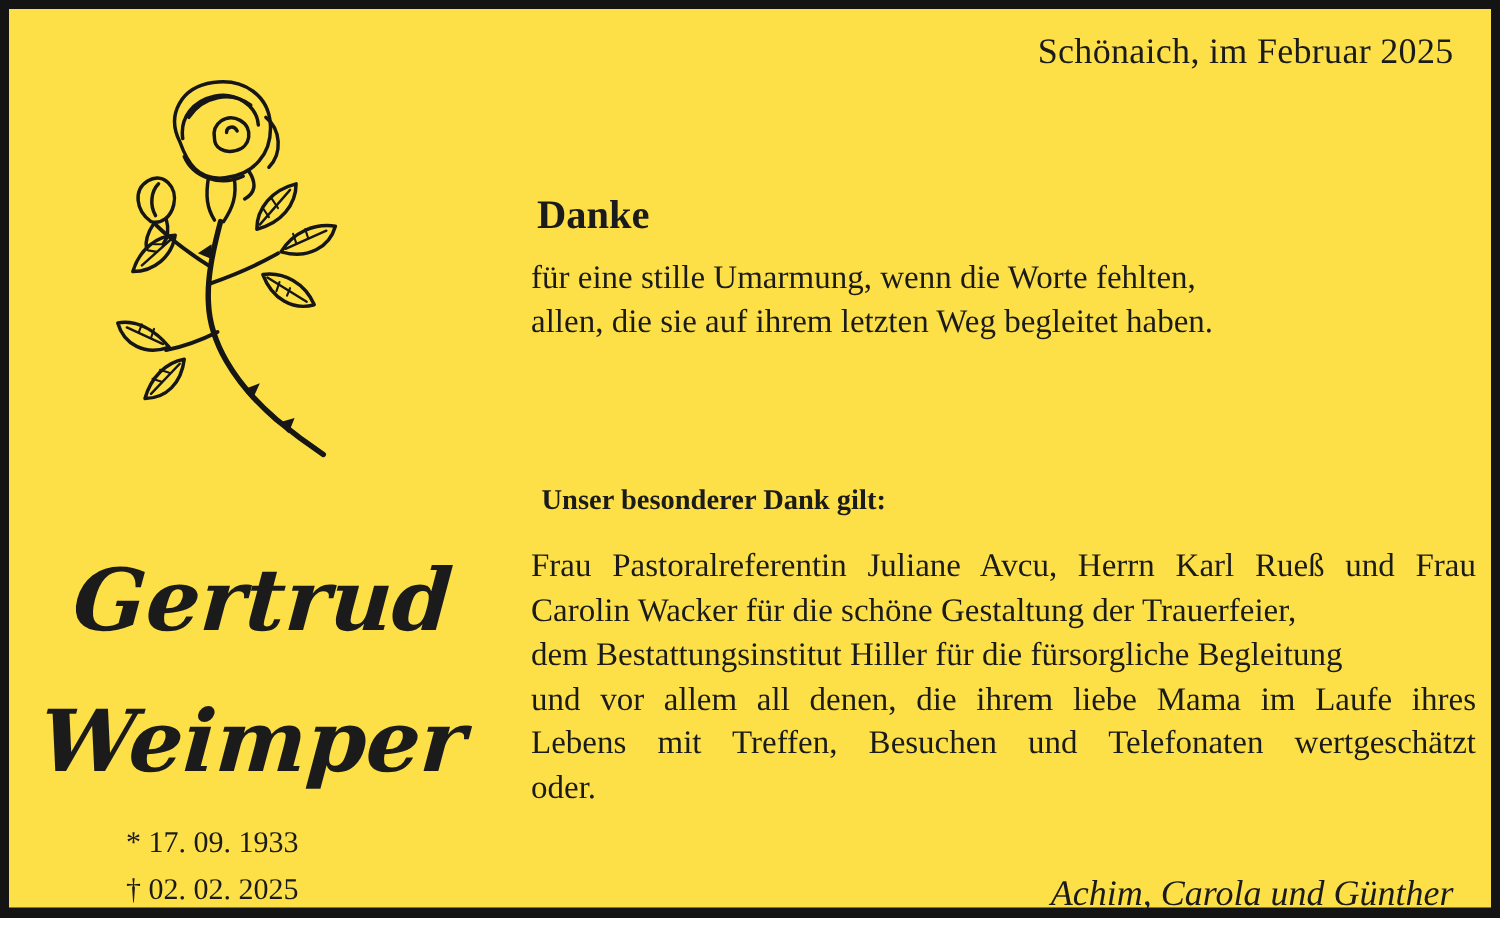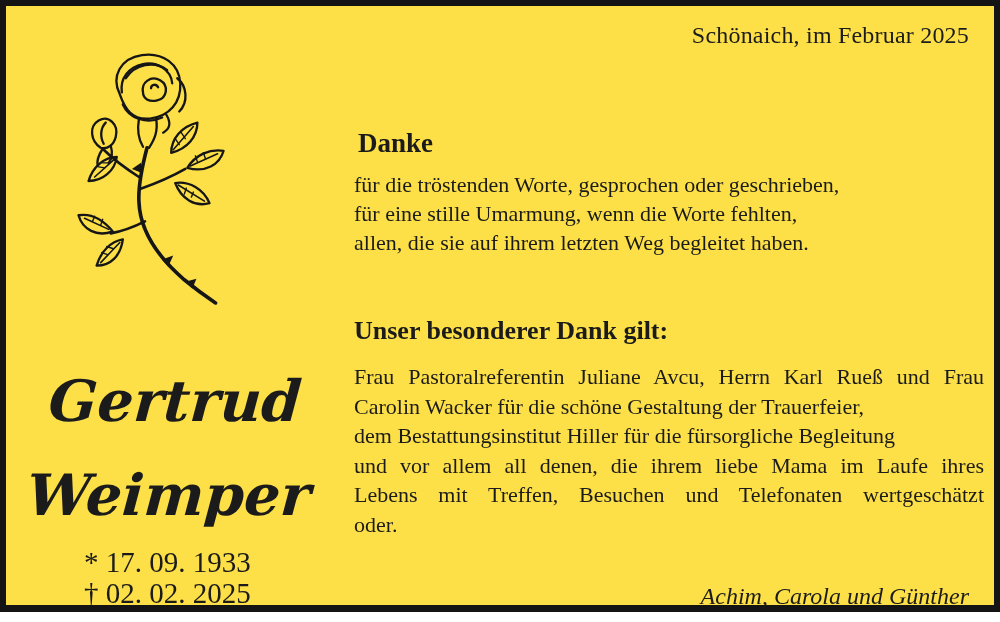--- a/index.html
+++ b/index.html
@@ -40,22 +40,22 @@
   .thanks-lines {
     position: absolute;
     left: 348px; top: 164px;
     width: 630px;
     font-size: 22px;
     line-height: 29px;
   }
   .special-heading {
     position: absolute;
     left: 348px; top: 310px;
-    margin: 0;
-    font-size: 26px;
+    margin: 7px;
+    font-size: 19px;
     font-weight: bold;
   }
   .special-lines {
     position: absolute;
     left: 348px; top: 356px;
     width: 630px;
     font-size: 22px;
     line-height: 29.5px;
   }
   .line { text-align: left; }
@@ -72,21 +72,21 @@
     font-style: italic;
     font-weight: bold;
     font-size: 57px;
     line-height: 94px;
     transform: skewX(-4deg);
     white-space: nowrap;
   }
   .life-dates {
     position: absolute;
     left: 78px; top: 541px;
-    font-size: 29px;
+    font-size: 20px;
     line-height: 31px;
   }
   .signature {
     position: absolute;
     right: 25px; top: 577px;
     font-size: 24px;
     font-style: italic;
   }
 </style>
 </head>
@@ -152,21 +152,20 @@
     <g fill="#161616" stroke="none">
       <path d="M103,210 l11,-4 -5,11 z"></path>
       <path d="M126,232 l11,-3 -4,10 z"></path>
       <path d="M83,124 l-10,-4 9,-6 z"></path>
     </g>
   </svg>
 
   <h2 class="thanks-heading">Danke</h2>
 
   <div class="thanks-lines">
-    <div class="line">für die tröstenden Worte, gesprochen oder geschrieben,</div>
     <div class="line">für eine stille Umarmung, wenn die Worte fehlten,</div>
     <div class="line">allen, die sie auf ihrem letzten Weg begleitet haben.</div>
   </div>
 
   <h2 class="special-heading">Unser besonderer Dank gilt:</h2>
 
   <div class="special-lines">
     <div class="line justify">Frau Pastoralreferentin Juliane Avcu, Herrn Karl Rueß und Frau</div>
     <div class="line">Carolin Wacker für die schöne Gestaltung der Trauerfeier,</div>
     <div class="line">dem Bestattungsinstitut Hiller für die fürsorgliche Begleitung</div>

